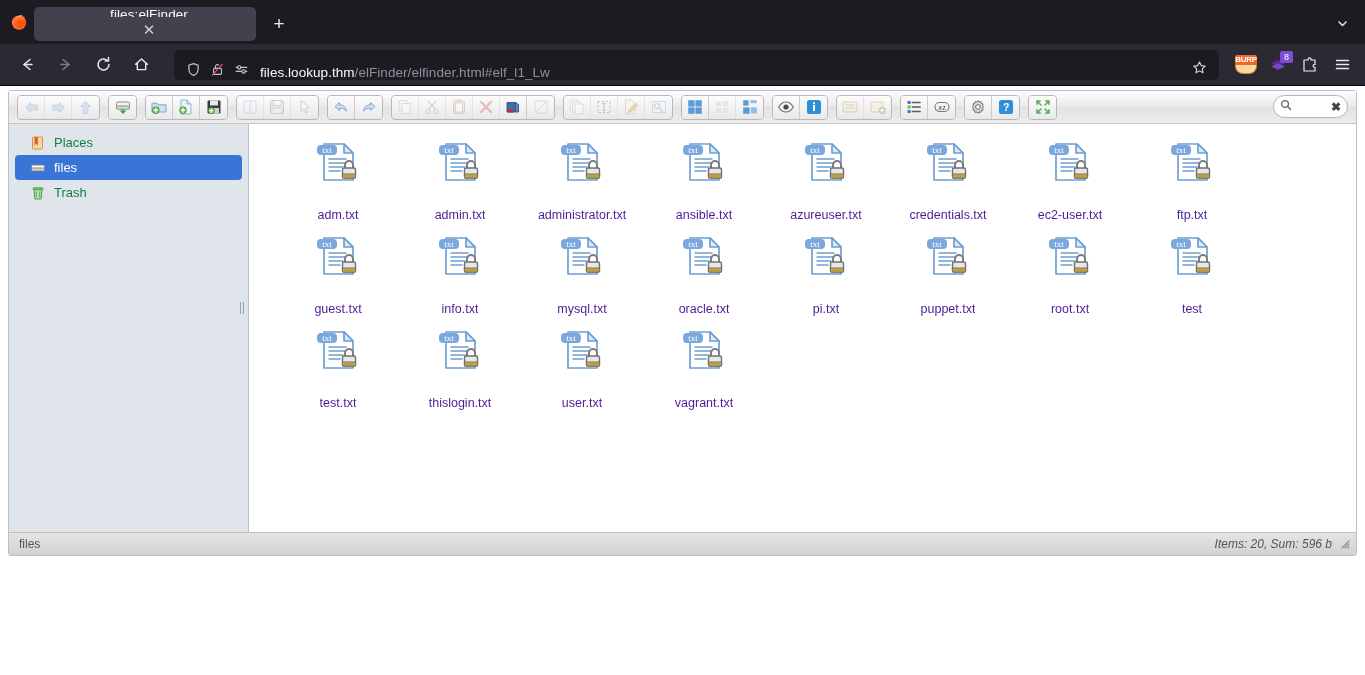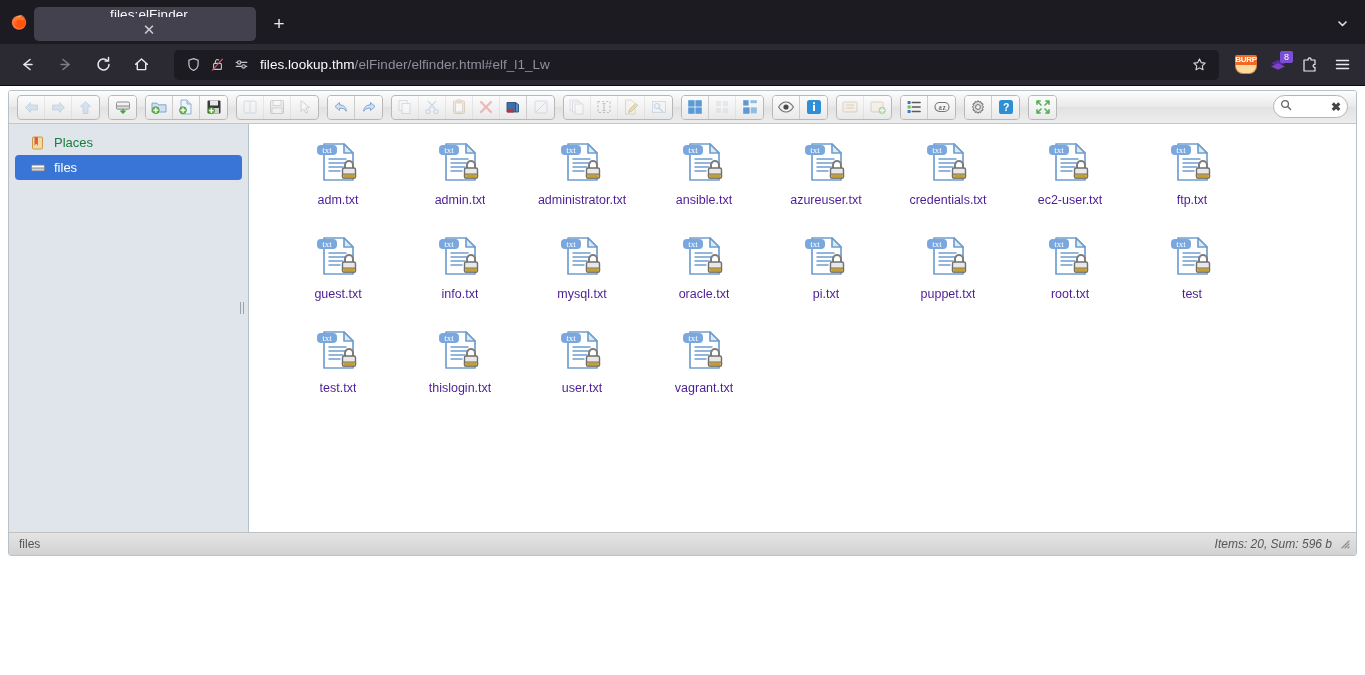--- a/index.html
+++ b/index.html
@@ -60,21 +60,21 @@
   .navbtn {
     width: 32px; height: 30px; margin: 0 3px;
     display: flex; align-items: center; justify-content: center;
     color: #e9e9ed; border-radius: 4px;
   }
   .navbtn.disabled { color: #7e7e86; }
 
   .urlbar {
     flex: 1 1 auto; height: 30px; margin: 0 8px 0 14px;
     background: #1c1b22; border-radius: 5px;
-    display: flex; align-items: center; padding: 0 8px;
+    display: flex; align-items: flex-end; padding: 0 8px;
     color: #fbfbfe;
   }
   .urlbar .ic { width: 22px; height: 20px; display: flex; align-items: center; justify-content: center; flex: 0 0 auto; margin-right: 2px;}
   .url-text {
     flex: 1 1 auto; font-size: 13.5px; color: #8f8f9d; white-space: nowrap;
     overflow: hidden; padding-left: 6px; letter-spacing: .05px;
   }
   .url-text b { color: #fbfbfe; font-weight: 400; }
   .star { width: 24px; height: 24px; display:flex; align-items:center; justify-content:center; color:#d7d7de; flex:0 0 auto;}
 
@@ -168,20 +168,21 @@
     display: flex; align-items: center; justify-content: center;
   }
   .split-grip span { display:block; width:1px; height:12px; background:#9aa4ae; margin:0 1px;}
 
   .cwd { flex: 1 1 auto; background: #fff; padding: 10px 12px 0 28px; overflow: hidden; }
   .grid { display: flex; flex-wrap: wrap; align-content: flex-start; }
   .file {
     width: 122px; height: 94px;
     display: flex; flex-direction: column; align-items: center;
     padding-top: 4px;
+    gap: 15px;
   }
   .file-icon { width: 48px; height: 48px; position: relative; }
   .file-name {
     margin-top: 7px; font-size: 12.5px; color: #4c1d95;
     text-align: center; white-space: nowrap; max-width: 120px; overflow: hidden;
     text-overflow: ellipsis;
   }
 
   .statusbar {
     height: 23px; flex: 0 0 23px;
@@ -596,20 +597,30 @@
         </div>
         <div class="nav-item selected">
           <span class="nico">
             <svg width="16" height="16" viewBox="0 0 16 16">
               <rect x="1.5" y="5" width="13" height="3.6" rx="1.2" fill="#fafafa" stroke="#7d7d7d" stroke-width=".9"></rect>
               <rect x="1.5" y="8" width="13" height="3" rx="1" fill="#d5d5d5" stroke="#7d7d7d" stroke-width=".9"></rect>
             </svg>
           </span>
           <span>files</span>
         </div>
+        <div class="nav-item">
+          <span class="nico">
+            <svg width="16" height="16" viewBox="0 0 16 16">
+              <path d="M4 4.5h8l-.9 9.5H4.9z" fill="#b7e2b0" stroke="#4f9a48" stroke-width="1"></path>
+              <rect x="3" y="2.8" width="10" height="1.9" rx=".8" fill="#8fcf88" stroke="#4f9a48" stroke-width=".9"></rect>
+              <path d="M6.3 6.6v5.6M9.7 6.6v5.6" stroke="#4f9a48" stroke-width=".9"></path>
+            </svg>
+          </span>
+          <span>Trash</span>
+        </div>
 
         <div class="splitter">
           <div class="split-grip">
             <span></span>
               <span></span>
           </div>
         </div>
       </div>
 
       <div class="cwd">

